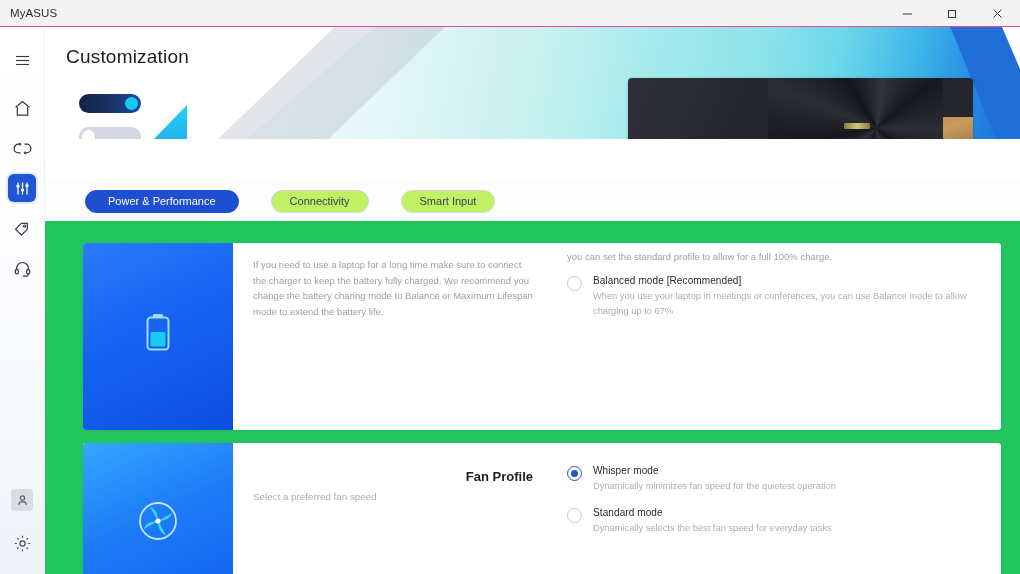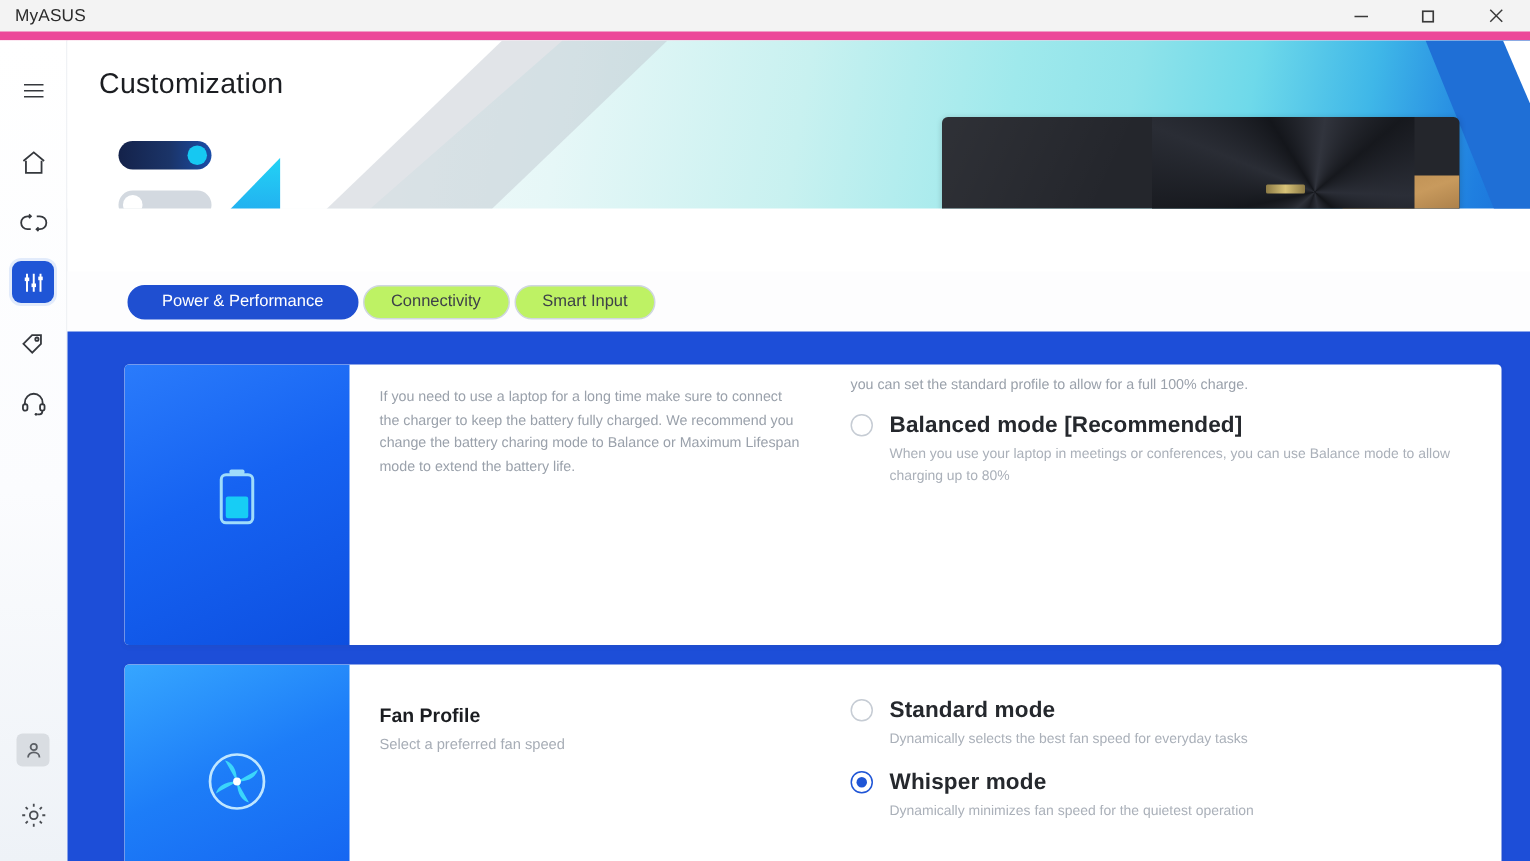--- a/index.html
+++ b/index.html
@@ -8,21 +8,21 @@
     overflow: hidden;
     font-family: "Liberation Sans", sans-serif;
     background: #ffffff;
   }
 
   
   .titlebar {
     position: absolute; top: 0; left: 0;
     width: 1020px; height: 27px;
     background: #f3f3f3;
-    border-bottom: 6px solid #ec4899;
+    border-bottom: 1px solid #ec4899;
     display: flex; align-items: center;
   }
   .titlebar-title {
     margin-left: 10px;
     font-size: 11.5px; color: #2b2b2b; letter-spacing: .1px;
   }
   .win-controls { margin-left: auto; display: flex; height: 27px; }
   .win-btn {
     width: 45px; height: 27px;
     display: flex; align-items: center; justify-content: center;
@@ -163,40 +163,40 @@
   .bp-sheen {
     position:absolute; top:0; left:0; width:150px; height:85px;
     background: linear-gradient(115deg, rgba(255,255,255,.05), rgba(255,255,255,0) 70%);
   }
 
   
   .tabs {
     position: absolute; top: 154px; left: 45px;
     width: 975px; height: 40px;
     background: #fdfdfe;
-    display: flex; align-items: center; padding-left: 40px; gap: 3px;
+    display: flex; align-items: center; padding-left: 40px; gap: 32px;
   }
   .tab {
     height: 23px; padding: 0 18px;
     border-radius: 12px;
     display: flex; align-items: center; justify-content: center;
     font-size: 11px; color: #3d4148;
     border: 1px solid #cfd6e0; background: #bef264;
     white-space: nowrap;
   }
   .tab.active {
     background: #1f4fd1; border-color: #1f4fd1; color: #ffffff;
     padding: 0 22px;
   }
 
   
   .content {
     position: absolute; top: 194px; left: 45px;
     width: 975px; height: 353px;
-    background: #1d4ed8;
+    background: #22c55e;
     overflow: hidden;
   }
   .card {
     position: absolute; left: 38px; width: 918px;
     background: #ffffff;
     border-radius: 3px;
     box-shadow: 0 1px 3px rgba(60,70,90,.10);
     display: flex;
     overflow: hidden;
   }
@@ -211,40 +211,40 @@
   .art-fan     { background: linear-gradient(155deg,#36a6ff 0%,#1d7df8 45%,#1360f0 100%); }
 
   .card-body { flex: 1; display: flex; position: relative; }
   .col-left  { width: 322px; padding: 14px 22px 0 20px; }
   .col-right { flex: 1; padding: 8px 20px 0 0; margin-left: 12px; }
 
   .desc {
     font-size: 9.5px; color: #9aa1ab; line-height: 1.65;
   }
   .opt-title {
-    font-size: 15px; color: #25282d; font-weight: 700;
+    font-size: 10px; color: #25282d; font-weight: 400;
     letter-spacing: .1px;
   }
   .opt-desc {
     font-size: 9.3px; color: #aab0b9; line-height: 1.6;
     margin-top: 3px;
   }
   .opt-row { display: flex; align-items: flex-start; gap: 11px; margin-bottom: 13px; }
   .radio {
     flex: 0 0 auto; margin-top: 1px;
     width: 15px; height: 15px; border-radius: 50%;
     border: 1.4px solid #c6ccd4; background: #ffffff;
     position: relative;
   }
   .radio.on { border-color: #1f55d6; }
   .radio.on::after {
     content:""; position:absolute; top:3px; left:3px;
     width:7px; height:7px; border-radius:50%; background:#1f55d6;
   }
-  .sect-title { font-size: 13px; color: #1b1d21; font-weight: 700; }
+  .sect-title { font-size: 13px; color: #1b1d21; font-weight: 700; text-align: right; }
   .sect-sub   { font-size: 9.8px; color: #a7adb6; margin-top: 7px; }
   .topline {
     font-size: 9.5px; color: #9aa1ab; margin-bottom: 13px;
   }
 </style>
 </head>
 <body>
 
 <div class="titlebar">
   <span class="titlebar-title">MyASUS</span>
@@ -409,21 +409,21 @@
         <div class="col-left">
           <div class="desc">If you need to use a laptop for a long time make sure to connect the charger to keep the battery fully charged. We recommend you change the battery charing mode to Balance or Maximum Lifespan mode to extend the battery life.</div>
         </div>
         <div class="col-right">
           <div class="topline">you can set the standard profile to allow for a full 100% charge.</div>
 
           <div class="opt-row">
             <div class="radio"></div>
             <div>
               <div class="opt-title">Balanced mode [Recommended]</div>
-              <div class="opt-desc">When you use your laptop in meetings or conferences, you can use Balance mode to allow charging up to 80%</div>
+              <div class="opt-desc">When you use your laptop in meetings or conferences, you can use Balance mode to allow charging up to 67%</div>
             </div>
           </div>
 
         </div>
       </div>
     </div>
 
     <div class="card card-fan">
       <div class="card-art art-fan">
         <span>
@@ -438,32 +438,32 @@
         </span>
       </div>
       <div class="card-body">
         <div class="col-left" style="padding-top:26px;">
           <div class="sect-title">Fan Profile</div>
           <div class="sect-sub">Select a preferred fan speed</div>
         </div>
         <div class="col-right" style="padding-top:22px;">
 
           <div class="opt-row">
+            <div class="radio on"></div>
+            <div>
+              <div class="opt-title">Whisper mode</div>
+              <div class="opt-desc">Dynamically minimizes fan speed for the quietest operation</div>
+            </div>
+          </div>
+
+          <div class="opt-row">
             <div class="radio"></div>
             <div>
               <div class="opt-title">Standard mode</div>
               <div class="opt-desc">Dynamically selects the best fan speed for everyday tasks</div>
             </div>
           </div>
-
-          <div class="opt-row">
-            <div class="radio on"></div>
-            <div>
-              <div class="opt-title">Whisper mode</div>
-              <div class="opt-desc">Dynamically minimizes fan speed for the quietest operation</div>
-            </div>
-          </div>
         </div>
       </div>
     </div>
 
   </div>
 </div>
 
 </body></html>

